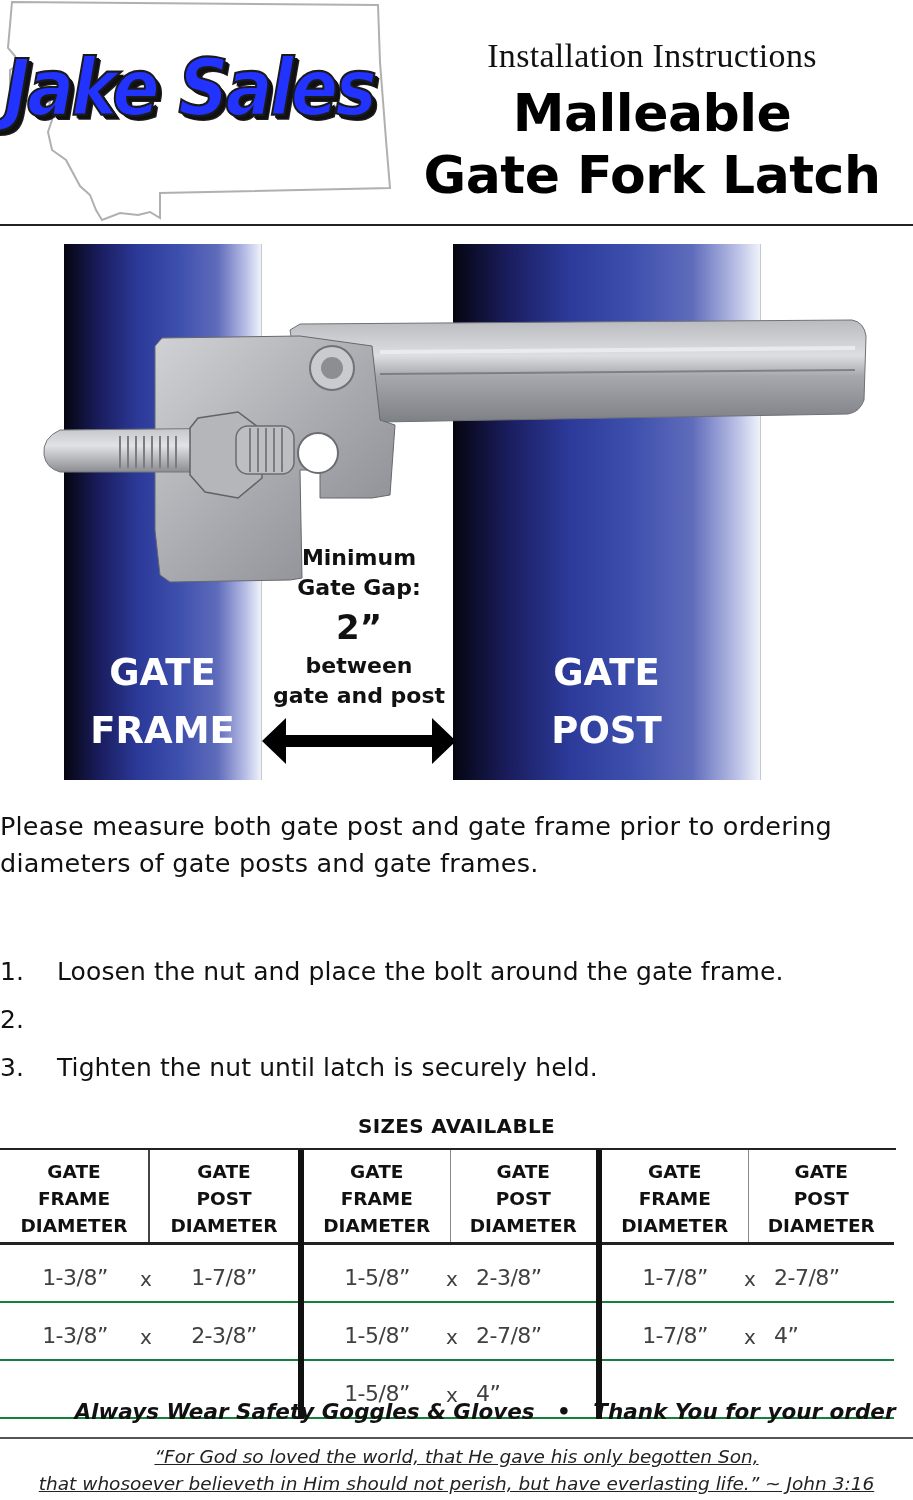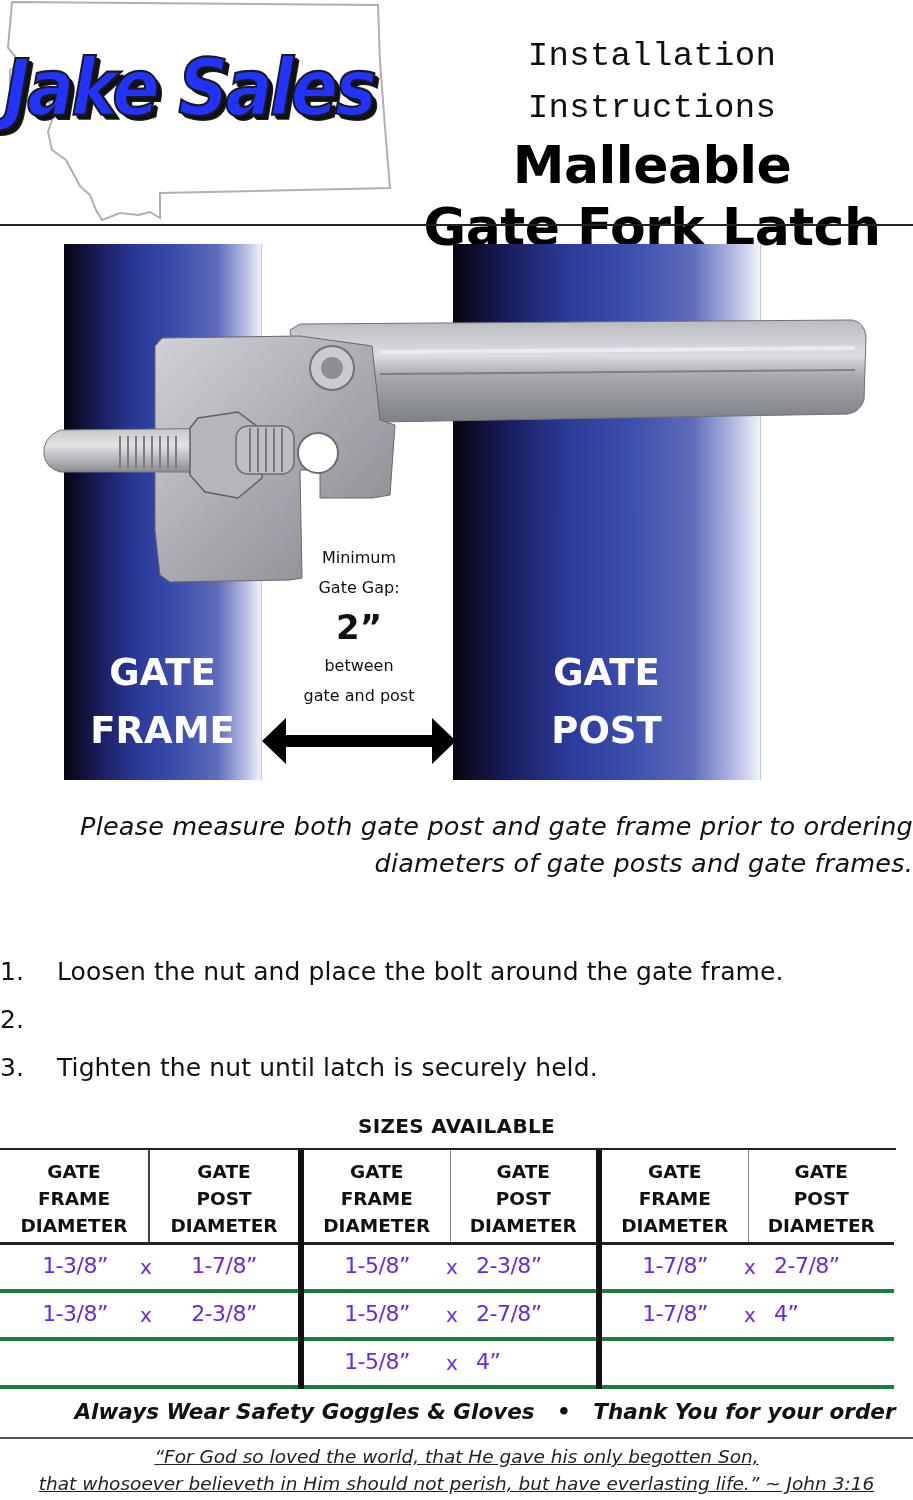--- a/index.html
+++ b/index.html
@@ -6,67 +6,67 @@
   body { width:913px; height:1500px; position:relative; overflow:hidden; font-family:"DejaVu Sans", sans-serif; color:#111; }
 
   
   .header { position:absolute; left:0; top:0; width:913px; height:228px; }
   .logo-map { position:absolute; left:0; top:0; width:400px; height:225px; }
   .logo-text { position:absolute; left:4px; top:42px; font-family:"DejaVu Sans", sans-serif; font-weight:bold; font-style:italic;
                font-size:70px; letter-spacing:-3px; color:#2233ff; white-space:nowrap;
                text-shadow:3px 3px 0 #111, 4px 4px 0 #111, 5px 5px 0 #222;
                -webkit-text-stroke:2px #1a1a1a; transform:scaleY(1.12); transform-origin:left top; }
   .title-block { position:absolute; left:412px; top:30px; width:480px; text-align:center; }
-  .title-sub { font-family:Liberation Mono, monospace; font-size:34px; font-weight:normal; color:#111; line-height:52px; letter-spacing:0.3px; }
+  .title-sub { font-family:Liberation Serif, serif; font-size:34px; font-weight:normal; color:#111; line-height:52px; letter-spacing:0.3px; }
   .title-main { font-family:"DejaVu Sans", sans-serif; font-size:52px; font-weight:bold; color:#000; line-height:62px; letter-spacing:-0.5px; }
   .header-rule { position:absolute; left:0; top:224px; width:913px; height:2px; background:#222; }
 
   
   .diagram { position:absolute; left:0; top:240px; width:913px; height:545px; }
   .pipe { position:absolute; top:4px; height:536px;
           background:linear-gradient(to right, #050510 0%, #1a1d5e 18%, #2c3a9a 38%, #3d4fad 58%, #5f6cbb 78%, #b7bde4 92%, #eef2fb 100%);
           border-right:1px solid #c8c8c8; }
   .pipe-frame { left:64px; width:197px; }
   .pipe-post  { left:453px; width:307px; }
   .pipe-label { position:absolute; width:100%; text-align:center; color:#fff; font-family:"DejaVu Sans", sans-serif; font-weight:bold;
                 font-size:37px; line-height:58px; letter-spacing:0px; }
   .pipe-frame .pipe-label { top:400px; }
   .pipe-post .pipe-label { top:400px; }
 
   .latch-svg { position:absolute; left:0; top:0; width:913px; height:545px; }
 
   .gap-text { position:absolute; left:268px; top:303px; width:182px; text-align:center; color:#111; font-family:"DejaVu Sans", sans-serif; }
-  .gap-line1 { font-size:16px; line-height:30px; font-weight:400; }
+  .gap-line1 { font-size:22px; line-height:30px; font-weight:700; }
   .gap-val { font-size:34px; line-height:48px; font-weight:bold; }
   .arrow-svg { position:absolute; left:262px; top:478px; width:194px; height:46px; }
 
   
-  .note { position:absolute; left:0; top:808px; width:913px; text-align:right; font-family:"DejaVu Sans", sans-serif;
-          font-style:italic; font-size:25.5px; line-height:36.5px; color:#111; letter-spacing:0.2px; }
+  .note { position:absolute; left:0; top:808px; width:913px; text-align:left; font-family:"DejaVu Sans", sans-serif;
+          font-size:25.5px; line-height:36.5px; color:#111; letter-spacing:0.2px; }
 
   
   .steps { position:absolute; left:0; top:950px; width:913px; font-family:"DejaVu Sans", sans-serif; font-size:25px; color:#111; }
   .step { position:relative; height:48px; line-height:44px; }
   .step-num { position:absolute; left:0; width:36px; }
   .step-text { position:absolute; left:47px; white-space:nowrap; letter-spacing:0.1px;margin-left:10px; }
 
   
   .sizes-title { position:absolute; left:0; top:1104px; width:913px; text-align:center; font-family:"DejaVu Sans", sans-serif;
                  font-weight:bold; font-size:20px; line-height:44px; color:#111; letter-spacing:0.3px; }
   .sizes-table { position:absolute; left:0; top:1148px; width:896px; border-top:2px solid #222; }
   .sizes-groups { position:relative; display:flex; }
   .group { position:relative; width:298px; }
   .group + .group { border-left:6px solid #111; }
   .group:nth-child(2) { width:292px; }
   .group:nth-child(3) { width:292px; }
   .hdr-row { display:flex; height:92px; border-bottom:3px solid #222; }
   .hdr-cell { flex:1; text-align:center; font-family:"DejaVu Sans", sans-serif; font-weight:bold; font-size:18.5px; line-height:27px; padding-top:8px; color:#111; }
   .hdr-cell + .hdr-cell { border-left:2px solid #444; }
   .group:nth-child(n+2) .hdr-cell + .hdr-cell { border-left:1px solid #888; }
-  .data-row { position:relative; height:44px; border-bottom:4px solid #15803d; font-family:"DejaVu Sans", sans-serif; font-size:22px; color:#6d28d9; }
+  .data-row { position:relative; height:44px; border-bottom:2px solid #15803d; font-family:"DejaVu Sans", sans-serif; font-size:22px; color:#404040;margin-top:12px; }
   .dv-frame { position:absolute; left:0; width:150px; text-align:center; top:8px; letter-spacing:-0.5px; }
   .dv-x { position:absolute; left:138px; width:16px; text-align:center; top:10px; font-size:20px; }
   .dv-post { position:absolute; left:150px; width:148px; text-align:center; top:8px; letter-spacing:-0.5px; }
   .group:nth-child(n+2) .dv-frame { width:146px; }
   .group:nth-child(n+2) .dv-x { left:140px; }
   .group:nth-child(n+2) .dv-post { left:172px; width:auto; text-align:left; }
 
   
   .footer-safety { position:absolute; left:0; top:1395px; width:900px; text-align:center; font-family:"DejaVu Sans", sans-serif;
                    font-style:italic; font-weight:bold; font-size:21.5px; line-height:34px; color:#111;padding-left:35px; }

